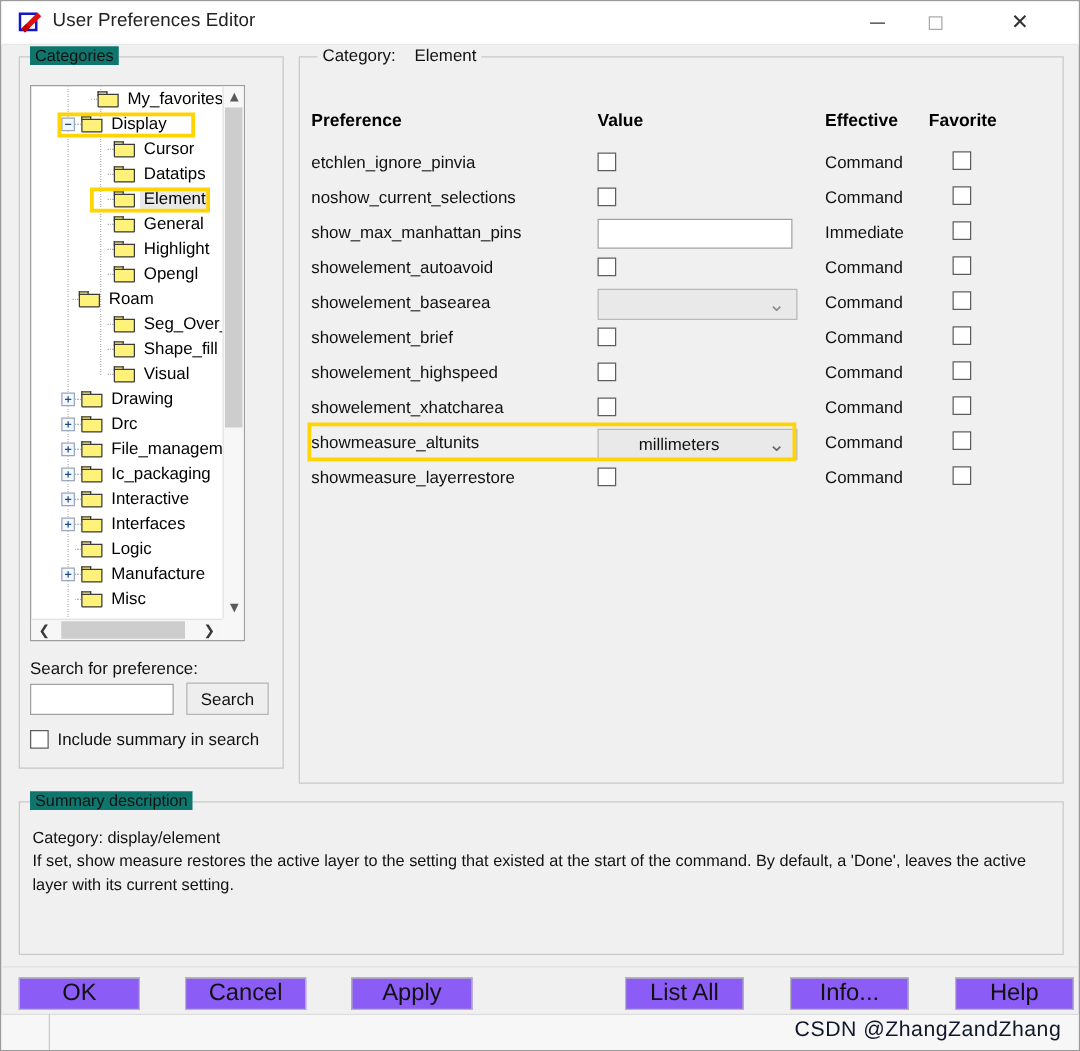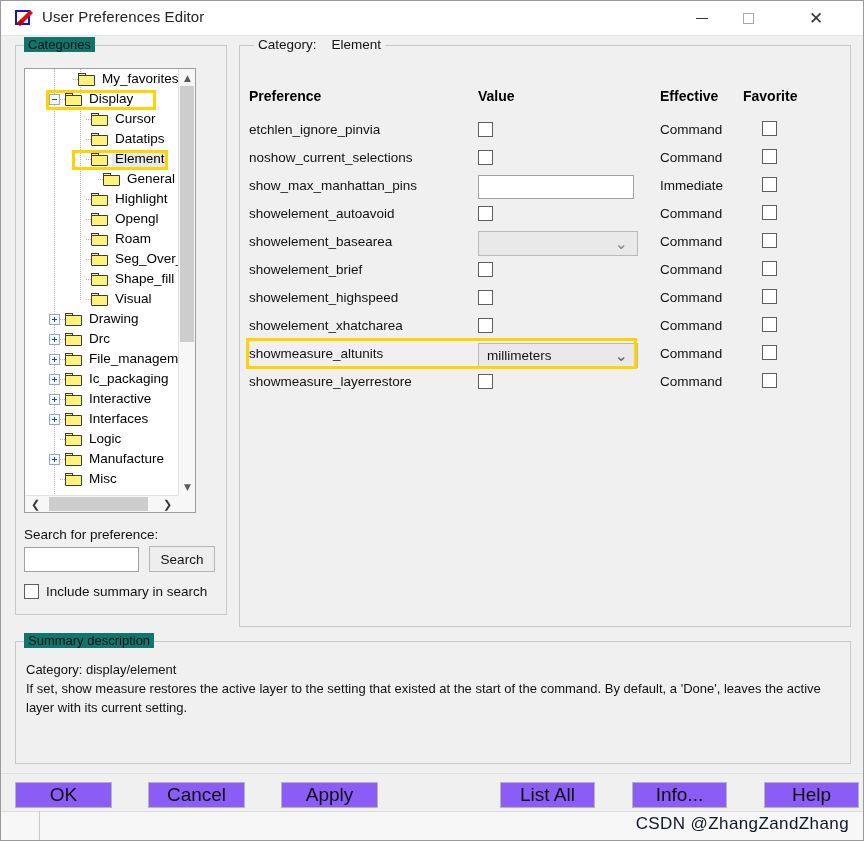--- a/index.html
+++ b/index.html
@@ -233,21 +233,21 @@
     border: 1px solid #a0a0a0; background: #fff;
   }
   .combo {
     width: 160px; height: 25px;
     border: 1px solid #b9b9b9;
     background: #e9e9e9;
     position: relative;
     display: flex; align-items: center;
   }
   .combo .ctext {
-    padding-left: 8px; font-size: 13.5px; color: #111;
+    padding-left: 8px; font-size: 13.5px; color: #111; margin-left: 24px;
   }
   .combo .carrow {
     position: absolute; right: 9px; top: 50%; transform: translateY(-50%);
     color: #666; font-size: 11px; font-family: "DejaVu Sans", sans-serif;
   }
   .combo.disabled .carrow { color: #8a8a8a; }
 
   
   .hl {
     position: absolute;
@@ -362,21 +362,21 @@
           </div>
           <div class="tree-row selected" style="padding-left: 50px;">
             <span class="spacer-11"></span>
             <span class="dots" style="width: 5px; background: repeating-linear-gradient(to right, rgb(180, 180, 180) 0px, rgb(180, 180, 180) 1px, transparent 1px, transparent 2px);"></span>
             <span class="folder">
               <span class="f-tab"></span>
               <span class="f-body"></span>
             </span>
             <span class="lbl">Element</span>
           </div>
-          <div class="tree-row" style="padding-left: 50px; margin-left: 12px;">
+          <div class="tree-row" style="padding-left: 50px;">
             <span class="spacer-11"></span>
             <span class="dots" style="width: 5px; background: repeating-linear-gradient(to right, rgb(180, 180, 180) 0px, rgb(180, 180, 180) 1px, transparent 1px, transparent 2px);"></span>
             <span class="folder">
               <span class="f-tab"></span>
               <span class="f-body"></span>
             </span>
             <span class="lbl">General</span>
           </div>
           <div class="tree-row" style="padding-left: 50px;">
             <span class="spacer-11"></span>
@@ -389,21 +389,21 @@
           </div>
           <div class="tree-row" style="padding-left: 50px;">
             <span class="spacer-11"></span>
             <span class="dots" style="width: 5px; background: repeating-linear-gradient(to right, rgb(180, 180, 180) 0px, rgb(180, 180, 180) 1px, transparent 1px, transparent 2px);"></span>
             <span class="folder">
               <span class="f-tab"></span>
               <span class="f-body"></span>
             </span>
             <span class="lbl">Opengl</span>
           </div>
-          <div class="tree-row" style="padding-left: 50px;">
+          <div class="tree-row" style="padding-left: 22px;">
             <span class="spacer-11"></span>
             <span class="dots" style="width: 5px; background: repeating-linear-gradient(to right, rgb(180, 180, 180) 0px, rgb(180, 180, 180) 1px, transparent 1px, transparent 2px);"></span>
             <span class="folder">
               <span class="f-tab"></span>
               <span class="f-body"></span>
             </span>
             <span class="lbl">Roam</span>
           </div>
           <div class="tree-row" style="padding-left: 50px;">
             <span class="spacer-11"></span>

